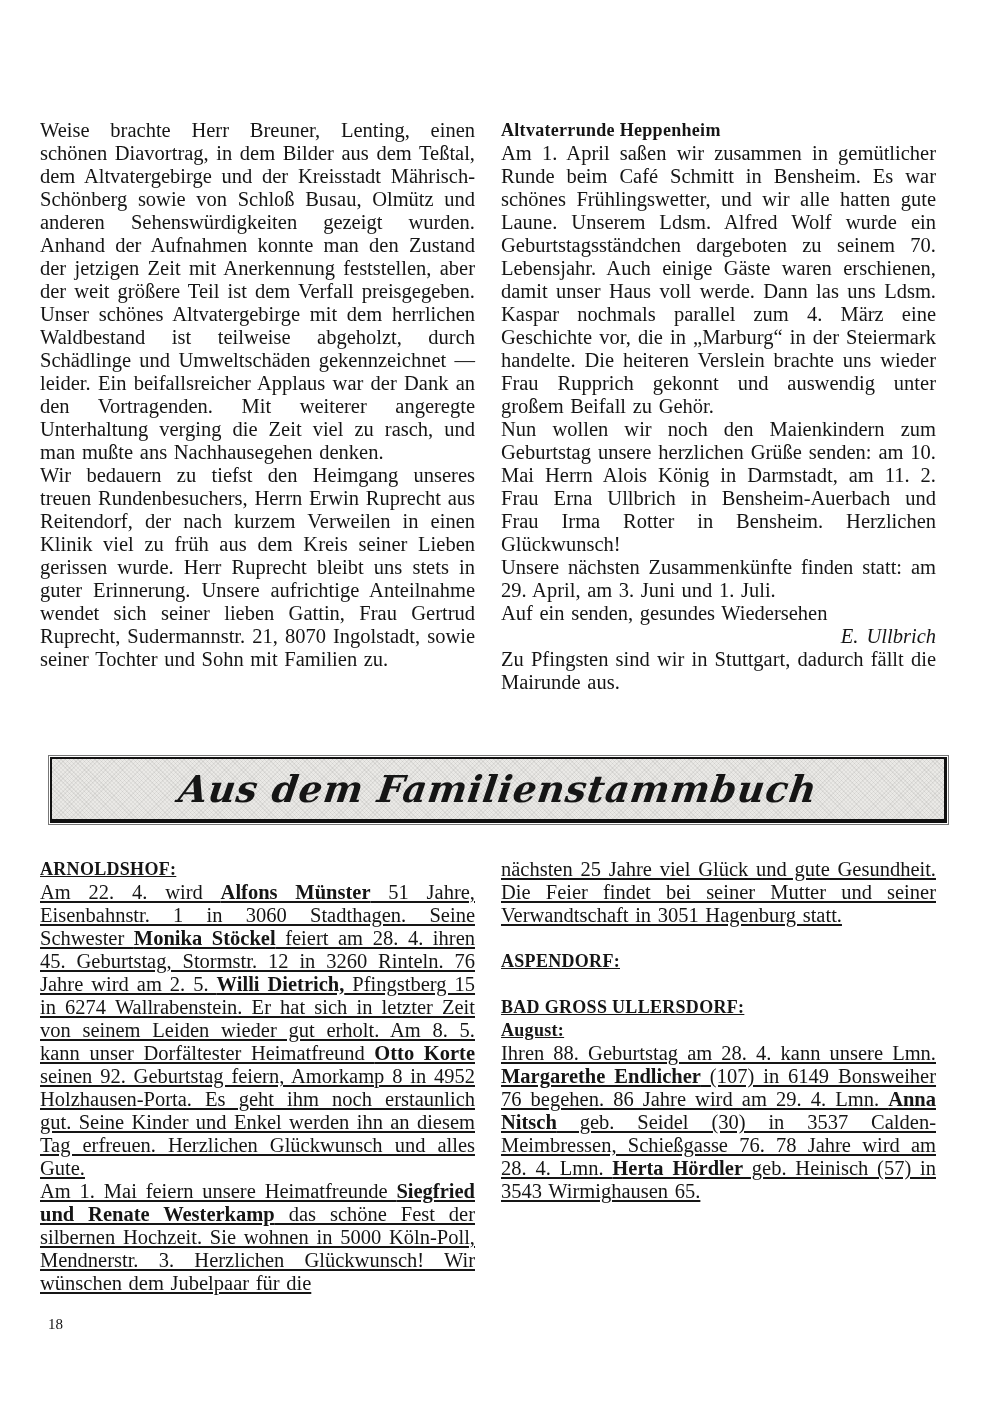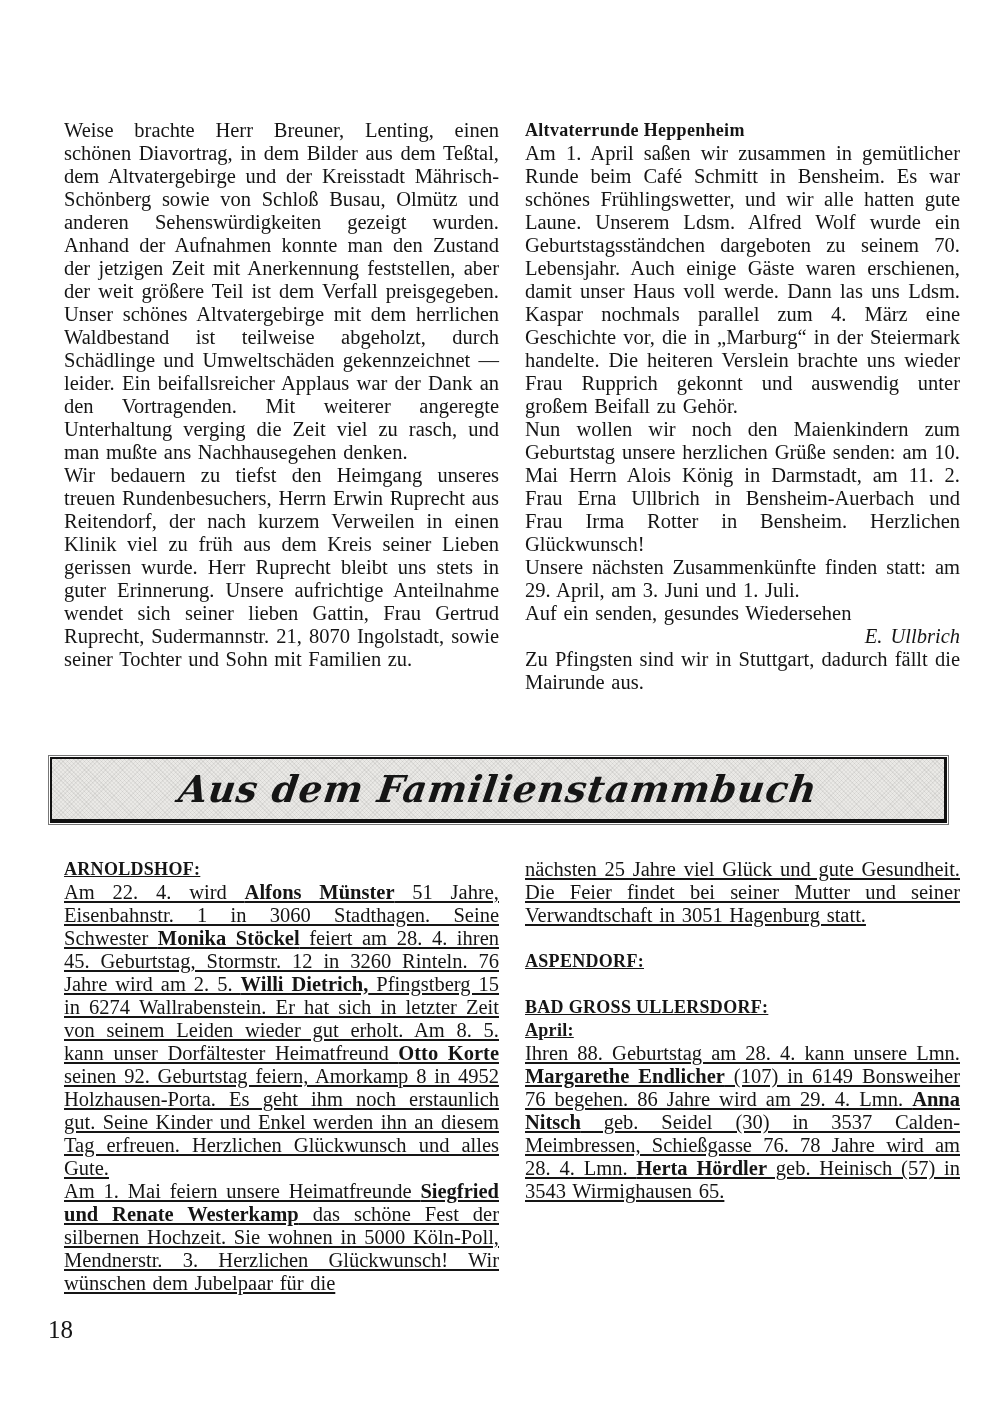--- a/index.html
+++ b/index.html
@@ -5,21 +5,21 @@
   html,body { margin:0; padding:0; background:#888; }
   .page {
     position:relative;
     width:1000px; height:1413px;
     margin:0 auto;
     background:#ffffff;
     color:#151515;
     font-family:"Liberation Serif", serif;
     overflow:hidden;
   }
-  .cols { position:absolute; left:64px; width:896px; display:flex; gap:26px; }
+  .cols { position:absolute; left:40px; width:896px; display:flex; gap:26px; }
   .cols.top { top:119px; }
   .cols.bottom { top:858px;text-decoration:underline; }
   .col { flex:1 1 0; min-width:0; }
   p {
     margin:0;
     font-size:20.5px;
     line-height:23px;
     text-align:justify;
     word-spacing:1.5px;
   }
@@ -61,21 +61,21 @@
     font-style:italic;
     font-weight:bold;
     font-size:37px;
     letter-spacing:1px;
     transform:skewX(-8deg);
     white-space:nowrap;
   }
   .page-number {
     position:absolute;
     left:48px; top:1316px;
-    font-size:25px;
+    font-size:15px;
   }
 </style>
 </head>
 <body>
 
 <div class="page">
 
   <div class="cols top">
     <div class="col">
       <p><span>Weise brachte Herr Breuner, Lenting, einen schönen Diavortrag, in dem Bilder aus dem Teßtal, dem Altvatergebirge und der Kreisstadt Mährisch-Schönberg sowie von Schloß Busau, Olmütz und anderen Sehenswürdigkeiten gezeigt wurden. Anhand der Aufnahmen konnte man den Zustand der jetzigen Zeit mit Anerkennung feststellen, aber der weit größere Teil ist dem Verfall preisgegeben. Unser schönes Altvatergebirge mit dem herrlichen Waldbestand ist teilweise abgeholzt, durch Schädlinge und Umweltschäden gekennzeichnet — leider. Ein beifallsreicher Applaus war der Dank an den Vortragenden. Mit weiterer angeregte Unterhaltung verging die Zeit viel zu rasch, und man mußte ans Nachhausegehen denken.</span></p>
@@ -99,20 +99,20 @@
   <div class="cols bottom">
     <div class="col">
       <h3>ARNOLDSHOF:</h3>
       <p><span>Am 22. 4. wird </span><span class="seg-b">Alfons Münster</span><span> 51 Jahre, Eisenbahnstr. 1 in 3060 Stadthagen. Seine Schwester </span><span class="seg-b">Monika Stöckel</span><span> feiert am 28. 4. ihren 45. Geburtstag, Stormstr. 12 in 3260 Rinteln. 76 Jahre wird am 2. 5. </span><span class="seg-b">Willi Dietrich,</span><span> Pfingstberg 15 in 6274 Wallrabenstein. Er hat sich in letzter Zeit von seinem Leiden wieder gut erholt. Am 8. 5. kann unser Dorfältester Heimatfreund </span><span class="seg-b">Otto Korte</span><span> seinen 92. Geburtstag feiern, Amorkamp 8 in 4952 Holzhausen-Porta. Es geht ihm noch erstaunlich gut. Seine Kinder und Enkel werden ihn an diesem Tag erfreuen. Herzlichen Glückwunsch und alles Gute.</span></p>
       <p><span>Am 1. Mai feiern unsere Heimatfreunde </span><span class="seg-b">Siegfried und Renate Westerkamp</span><span> das schöne Fest der silbernen Hochzeit. Sie wohnen in 5000 Köln-Poll, Mendnerstr. 3. Herzlichen Glückwunsch! Wir wünschen dem Jubelpaar für die</span></p>
     </div>
     <div class="col">
       <p><span>nächsten 25 Jahre viel Glück und gute Gesundheit. Die Feier findet bei seiner Mutter und seiner Verwandtschaft in 3051 Hagenburg statt.</span></p>
       <h3 class="spaced">ASPENDORF:</h3>
       <h3 class="spaced">BAD GROSS ULLERSDORF:</h3>
-      <h3>April:</h3>
+      <h3>August:</h3>
       <p><span>Ihren 88. Geburtstag am 28. 4. kann unsere Lmn. </span><span class="seg-b">Margarethe Endlicher</span><span> (107) in 6149 Bonsweiher 76 begehen. 86 Jahre wird am 29. 4. Lmn. </span><span class="seg-b">Anna Nitsch</span><span> geb. Seidel (30) in 3537 Calden-Meimbressen, Schießgasse 76. 78 Jahre wird am 28. 4. Lmn. </span><span class="seg-b">Herta Hördler</span><span> geb. Heinisch (57) in 3543 Wirmighausen 65.</span></p>
     </div>
   </div>
 
   <div class="page-number">18</div>
 
 </div>
 
 </body></html>

